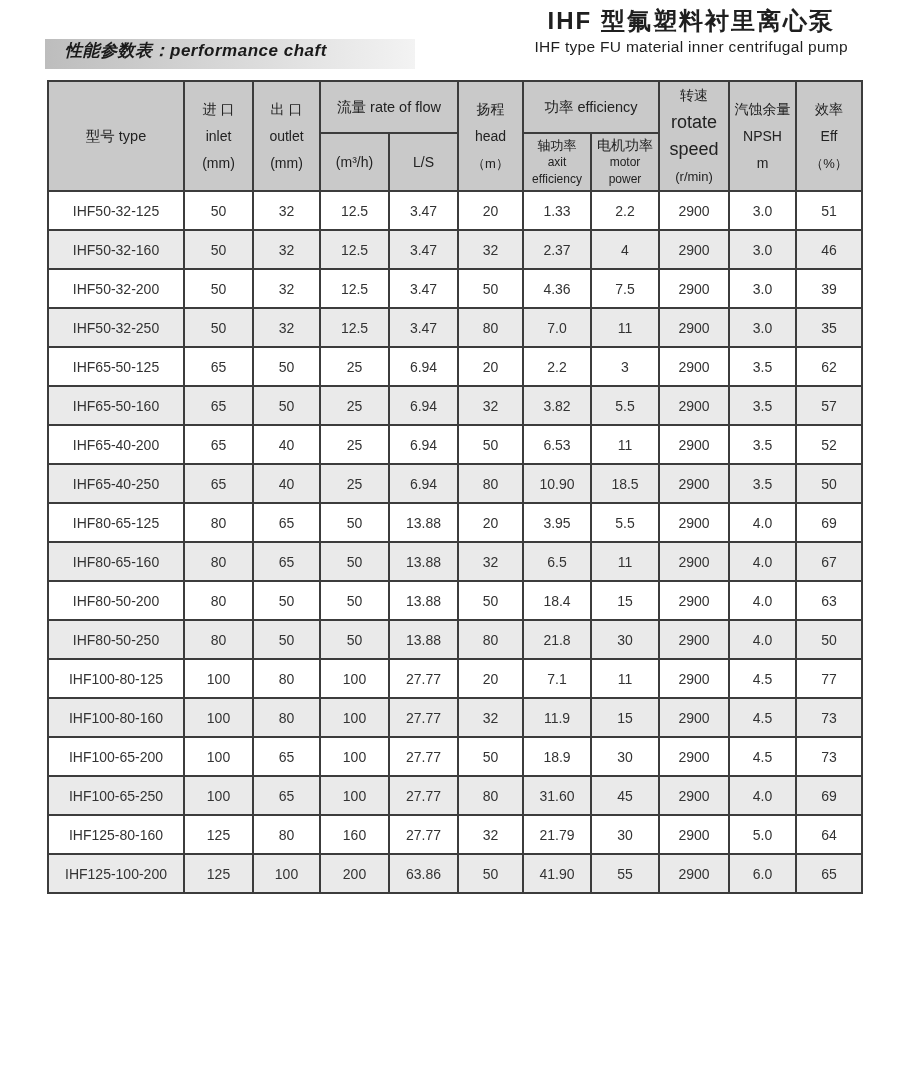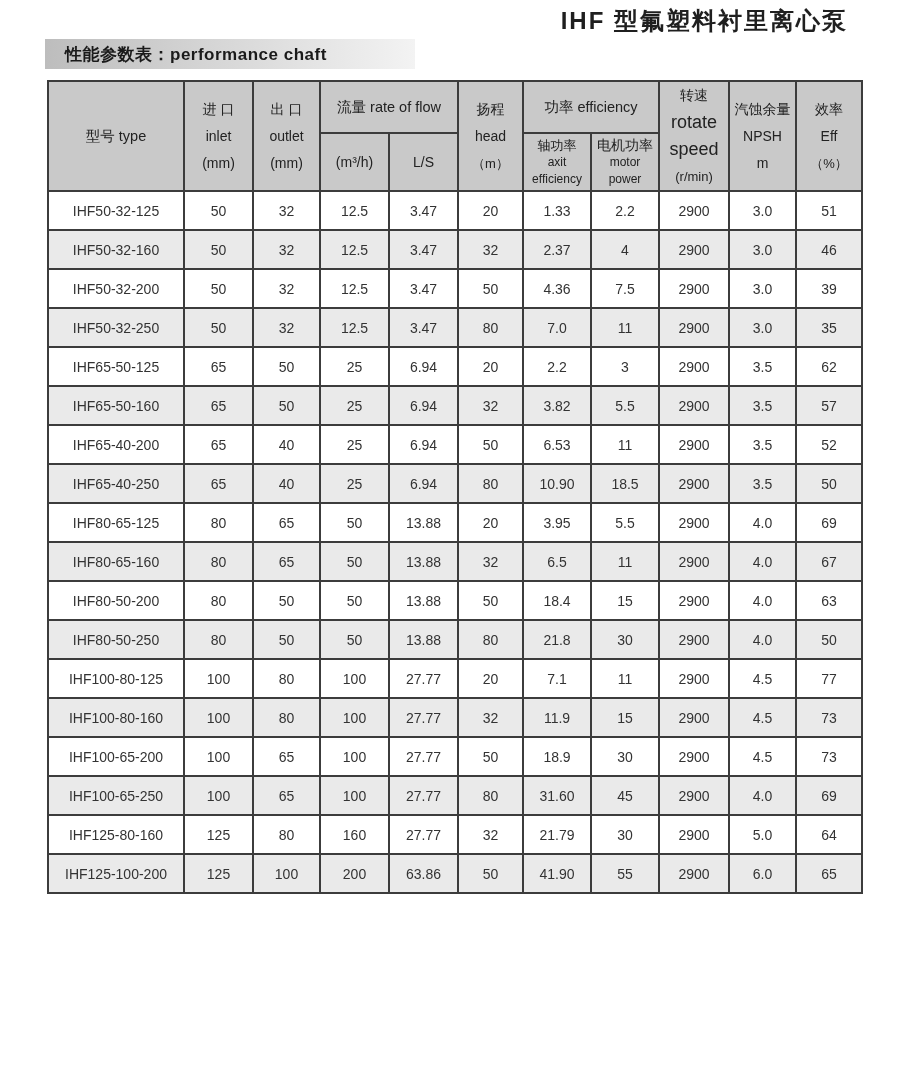--- a/index.html
+++ b/index.html
@@ -22,22 +22,22 @@
     font-size:24px;font-weight:bold;letter-spacing:2px;color:#1f1f1f;
     line-height:30px;
   }
   .title-en{
     font-size:15.5px;font-weight:normal;color:#1f1f1f;line-height:21px;
     letter-spacing:0.3px;
   }
   .section-bar{
     position:absolute;left:45px;top:39px;width:370px;height:30px;
     background:linear-gradient(to right,#bdbdbd,#f3f3f3);
-    display:flex;align-items:center;padding-left:20px;
-    font-size:17px;font-weight:bold;color:#1a1a1a;letter-spacing:0.5px;
+    display:flex;align-items:flex-start;padding-left:20px;
+    font-size:17px;font-weight:bold;color:#1a1a1a;letter-spacing:0.5px;font-style:italic;
   }
   table.spec{
     position:absolute;left:47px;top:80px;
     border-collapse:collapse;table-layout:fixed;width:814px;
   }
   .spec th,.spec td{
     border:2px solid var(--border);
     text-align:center;vertical-align:middle;
     padding:0;overflow:hidden;
   }
@@ -52,20 +52,21 @@
   .hl{line-height:27px;}
   .hl-sm{line-height:17px;font-size:12px;}
   .hl-unit{font-size:13px;}
   .one-line{font-size:14.5px;}
 </style>
 </head>
 <body>
 
 <div class="titles">
   <div class="title-cn">IHF 型氟塑料衬里离心泵</div>
+  <div class="title-en">IHF type FU material inner centrifugal pump</div>
 </div>
 
 <div class="section-bar">
   <span>性能参数表：performance chaft</span>
 </div>
 
 <table class="spec">
   <colgroup>
     <col style="width:136px">
       <col style="width:69px">

